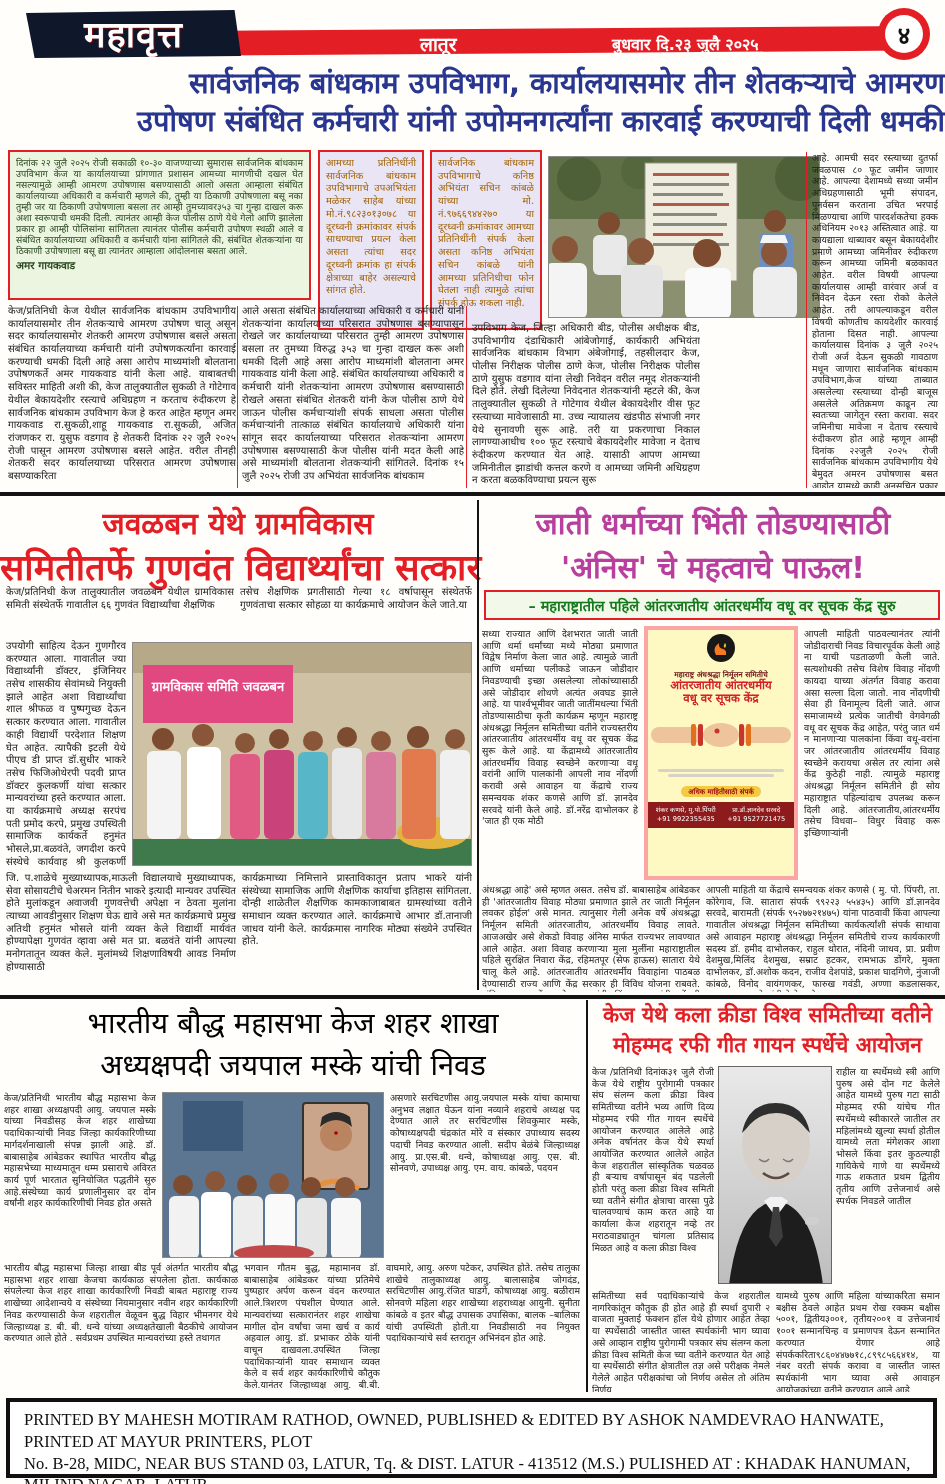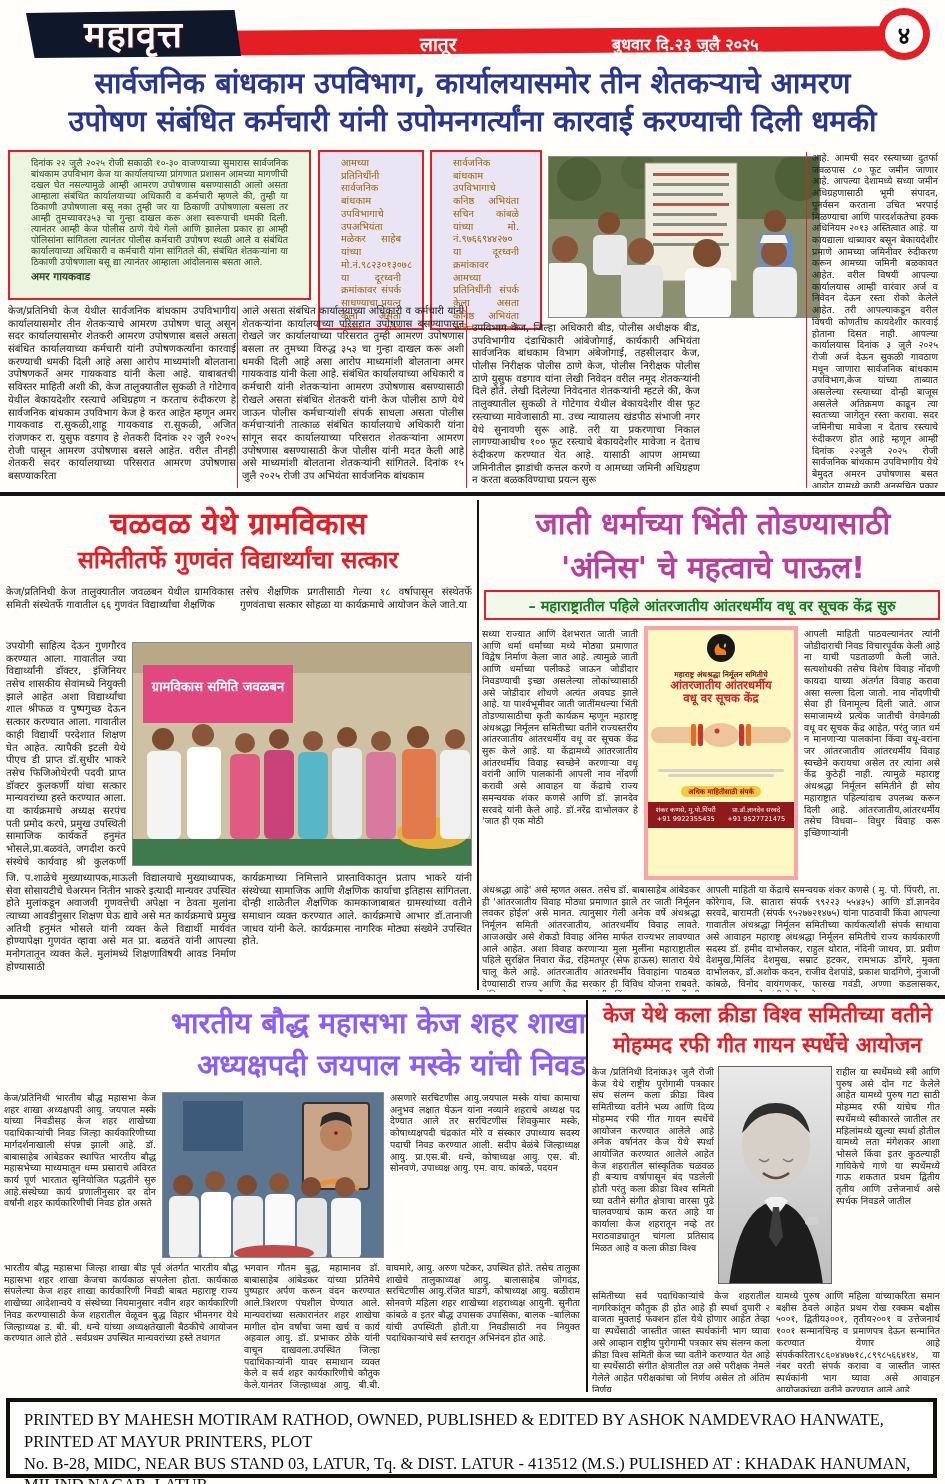--- a/index.html
+++ b/index.html
@@ -10,26 +10,26 @@
   .bt{font-size:10px;line-height:1.27;color:#1b1b1b;text-align:justify;overflow:hidden}
   .bt9{font-size:9.3px;line-height:1.26;color:#1b1b1b;text-align:justify;overflow:hidden}
   
   .ribbon-bar{background:#e31e25;clip-path:polygon(0 18%,100% 0,99% 82%,1% 100%)}
   .ribbon-flag{background:#0f172a;clip-path:polygon(0 6%,97% 0,100% 96%,4% 100%);display:flex;align-items:flex-end;justify-content:center}
   .masthead-title{color:#fff;font-size:36px;font-weight:bold;letter-spacing:1px;text-shadow:1px 1px 0 #7a0d0d}
   .ribbon-txt{color:#fff;font-weight:bold}
   .pagenum{width:52px;height:52px;border-radius:50%;background:#e31e25;display:flex;align-items:center;justify-content:center}
   .pagenum-inner{width:38px;height:38px;border-radius:50%;background:#fff;display:flex;align-items:center;justify-content:center;font-size:24px;font-weight:bold;color:#111}
   
-  .h-main{color:#28368f;font-weight:bold;font-size:29px;text-align:center;line-height:1.2;white-space:nowrap}
+  .h-main{color:#28368f;font-weight:bold;font-size:29px;text-align:right;line-height:1.2;white-space:nowrap}
   .h-red{color:#e31e25;font-weight:bold;text-align:center;white-space:nowrap}
   .h-mag{color:#b93f9e;font-weight:bold;text-align:center;white-space:nowrap}
-  .h-grn{color:#8b5cf6;font-weight:bold;text-align:right;white-space:nowrap}
-  
-  .stbox{border:2px solid #e31e25;padding:5px 21px;overflow:hidden}
+  .h-grn{color:#000000;font-weight:normal;text-align:center;white-space:nowrap}
+  
+  .stbox{border:2px solid #e31e25;padding:5px 6px;overflow:hidden}
   .stbox.g{background:#ecf5e0;color:#2c4a22}
   .stbox.v{background:#eae5f4;color:#a16207}
   .stbox .tx{font-size:9.8px;line-height:1.3;text-align:justify}
   .stbox .sg{font-size:10.5px;font-weight:bold;margin-top:2px}
   .subhead{border:2px solid #e31e25;background:#f3f9ea;color:#157a1d;font-weight:bold;font-size:14.5px;display:flex;align-items:center;justify-content:center;white-space:nowrap;overflow:hidden}
   .rule{background:#141414}
   .vsep{background:#141414}
   .rline{background:#e31e25}
   .photo{overflow:hidden;border:1px solid #8a8a8a;background:#ccc}
   
@@ -108,22 +108,22 @@
   <div class="abs rline" style="left:466px;top:306px;width:1px;height:182px"></div>
   <div class="abs rline" style="left:806px;top:152px;width:1px;height:336px"></div>
 
   <div class="abs bt" style="left:8px;top:305px;width:228px;height:184px">केज/प्रतिनिधी  केज येथील सार्वजनिक बांधकाम उपविभागीय कार्यालयासमोर तीन शेतकऱ्याचे आमरण उपोषण चालू असून सदर कार्यालयासमोर शेतकरी आमरण उपोषणास बसले असता संबंधित कार्यालयाच्या कर्मचारी यांनी उपोषणकर्त्यांना कारवाई करण्याची धमकी दिली आहे असा आरोप माध्यमांशी बोलताना उपोषणकर्ते अमर गायकवाड यांनी केला आहे. याबाबतची सविस्तर माहिती अशी की, केज तालुक्यातील सुकळी ते गोटेगाव येथील बेकायदेशीर रस्त्याचे अधिग्रहण न करताच रुंदीकरण हे सार्वजनिक बांधकाम उपविभाग केज हे करत आहेत म्हणून अमर गायकवाड रा.सुकळी,शाहू गायकवाड रा.सुकळी, अजित रांजणकर रा. युसुफ वडगाव हे शेतकरी दिनांक २२ जुलै २०२५ रोजी पासून आमरण उपोषणास बसले आहेत. वरील तीनही शेतकरी सदर कार्यालयाच्या परिसरात आमरण उपोषणास बसण्याकरिता</div>
   <div class="abs bt" style="left:242px;top:305px;width:222px;height:184px">आले असता संबंधित कार्यालयाच्या अधिकारी व कर्मचारी यांनी शेतकऱ्यांना कार्यालयाच्या परिसरात उपोषणास बसण्यापासून रोखले जर कार्यालयाच्या परिसरात तुम्ही आमरण उपोषणास बसला तर तुमच्या विरुद्ध ३५३ चा गुन्हा दाखल करू अशी धमकी दिली आहे असा आरोप माध्यमांशी बोलताना अमर गायकवाड यांनी केला आहे. संबंधित कार्यालयाच्या अधिकारी व कर्मचारी यांनी शेतकऱ्यांना आमरण उपोषणास बसण्यासाठी रोखले असता संबंधित शेतकरी यांनी केज पोलीस ठाणे येथे जाऊन पोलीस कर्मचाऱ्यांशी संपर्क साधला असता पोलीस कर्मचाऱ्यांनी तात्काळ संबंधित कार्यालयाचे अधिकारी यांना सांगून सदर कार्यालयाच्या परिसरात शेतकऱ्यांना आमरण उपोषणास बसण्यासाठी केज पोलीस यांनी मदत केली आहे असे माध्यमांशी बोलताना शेतकऱ्यांनी सांगितले. दिनांक १५ जुलै २०२५ रोजी उप अभियंता सार्वजनिक बांधकाम</div>
   <div class="abs bt" style="left:472px;top:322px;width:228px;height:167px">उपविभाग केज, जिल्हा अधिकारी बीड, पोलीस अधीक्षक बीड, उपविभागीय दंडाधिकारी आंबेजोगाई, कार्यकारी अभियंता सार्वजनिक बांधकाम विभाग अंबेजोगाई, तहसीलदार केज, पोलीस निरीक्षक पोलीस ठाणे केज, पोलीस निरीक्षक पोलीस ठाणे युसुफ वडगाव यांना लेखी निवेदन वरील नमूद शेतकऱ्यांनी दिले होते. लेखी दिलेल्या निवेदनात शेतकऱ्यांनी म्हटले की, केज तालुक्यातील सुकळी ते गोटेगाव येथील बेकायदेशीर वीस फूट रस्त्याच्या मावेजासाठी मा. उच्च न्यायालय खंडपीठ संभाजी नगर येथे सुनावणी सुरू आहे. तरी या प्रकरणाचा निकाल लागण्याआधीच १०० फूट रस्त्याचे बेकायदेशीर मावेजा न देताच रुंदीकरण करण्यात येत आहे. यासाठी आपण आमच्या जमिनीतील झाडांची कत्तल करणे व आमच्या जमिनी अधिग्रहण न करता बळकविण्याचा प्रयत्न सुरू</div>
   <div class="abs bt9" style="left:812px;top:152px;width:126px;height:336px">आहे. आमची सदर रस्त्याच्या दुतर्फा जवळपास ८० फूट जमीन जाणार आहे. आपल्या देशामध्ये सध्या जमीन अधिग्रहणासाठी भूमी संपादन, पुनर्वसन करताना उचित भरपाई मिळण्याचा आणि पारदर्शकतेचा हक्क अधिनियम २०१३ अस्तित्वात आहे. या कायद्याला धाब्यावर बसून बेकायदेशीर प्रमाणे आमच्या जमिनीवर रुंदीकरण करून आमच्या जमिनी बळकावत आहेत. वरील विषयी आपल्या कार्यालयास आम्ही वारंवार अर्ज व निवेदन देऊन रस्ता रोको केलेले आहेत. तरी आपल्याकडून वरील विषयी कोणतीच कायदेशीर कारवाई होताना दिसत नाही. आपल्या कार्यालयास दिनांक ३ जुलै २०२५ रोजी अर्ज देऊन सुकळी गावठाण मधून जाणारा सार्वजनिक बांधकाम उपविभाग,केज यांच्या ताब्यात असलेल्या रस्त्याच्या दोन्ही बाजूस असलेले अतिक्रमण काढून त्या स्वतःच्या जागेतून रस्ता करावा. सदर जमिनीचा मावेजा न देताच रस्त्याचे रुंदीकरण होत आहे म्हणून आम्ही दिनांक २२जुलै २०२५ रोजी सार्वजनिक बांधकाम उपविभागीय येथे बेमुदत अमरन उपोषणास बसत आहोत यामध्ये काही अनुसूचित प्रकार घडल्या सर्व जबाबदारी आमले कार्यालय व जिल्हा प्रशासन बीड यांची राहील असे अमर गायकवाड, शाहू गायकवाड,अजित रांजणकर यांनी दिलेल्या निवेदनात म्हटले होते.</div>
 
   <div class="abs rule" style="left:0;top:492px;width:945px;height:4px"></div>
 
-  <div class="abs h-red" style="left:0;top:502px;width:476px;font-size:30px">चळवळ येथे ग्रामविकास</div>
-  <div class="abs h-red" style="left:0;top:542px;width:476px;font-size:24px">समितीतर्फे गुणवंत विद्यार्थ्यांचा सत्कार</div>
+  <div class="abs h-red" style="left:0;top:502px;width:476px;font-size:30px">जवळबन येथे ग्रामविकास</div>
+  <div class="abs h-red" style="left:0;top:542px;width:476px;font-size:36px">समितीतर्फे गुणवंत विद्यार्थ्यांचा सत्कार</div>
   <div class="abs bt" style="left:6px;top:586px;width:228px;height:50px">केज/प्रतिनिधी  केज तालुक्यातील जवळबन येथील ग्रामविकास समिती संस्थेतर्फे गावातील  ६६ गुणवंत विद्यार्थ्यांचा शैक्षणिक</div>
   <div class="abs bt" style="left:240px;top:586px;width:232px;height:50px">तसेच शैक्षणिक प्रगतीसाठी गेल्या १८ वर्षापासून संस्थेतर्फे गुणवंताचा सत्कार सोहळा या कार्यक्रमाचे आयोजन केले जाते.या</div>
   <div class="abs bt" style="left:6px;top:640px;width:120px;height:228px">उपयोगी साहित्य देऊन गुणगौरव करण्यात आला. गावातील ज्या विद्यार्थ्यांनी डॉक्टर, इंजिनियर तसेच शासकीय सेवांमध्ये नियुक्ती झाले आहेत अशा विद्यार्थ्यांचा शाल श्रीफळ व पुष्पगुच्छ देऊन सत्कार करण्यात आला. गावातील काही विद्यार्थी परदेशात शिक्षण घेत आहेत. त्यापैकी इटली येथे पीएच डी प्राप्त डॉ.सुधीर भाकरे तसेच फिजिओथेरपी पदवी प्राप्त डॉक्टर कुलकर्णी यांचा सत्कार मान्यवरांच्या हस्ते करण्यात आला. या कार्यक्रमाचे अध्यक्ष सरपंच पती प्रमोद करपे, प्रमुख उपस्थिती सामाजिक कार्यकर्ते हनुमंत भोसले,प्रा.बळवंते, जगदीश करपे संस्थेचे कार्यवाह श्री कुलकर्णी उपस्थित होते.</div>
 
   <div class="abs photo" style="left:132px;top:642px;width:340px;height:224px">
     <svg width="340" height="224" viewBox="0 0 340 224">
       <rect width="340" height="224" fill="#cfc2a4"></rect>
       <rect width="340" height="30" fill="#b7a888"></rect>
       <rect x="10" y="22" width="150" height="58" fill="#e1487f"></rect>
       <text x="85" y="48" text-anchor="middle" fill="#fff" font-size="13" font-weight="bold">ग्रामविकास समिति जवळबन</text>

